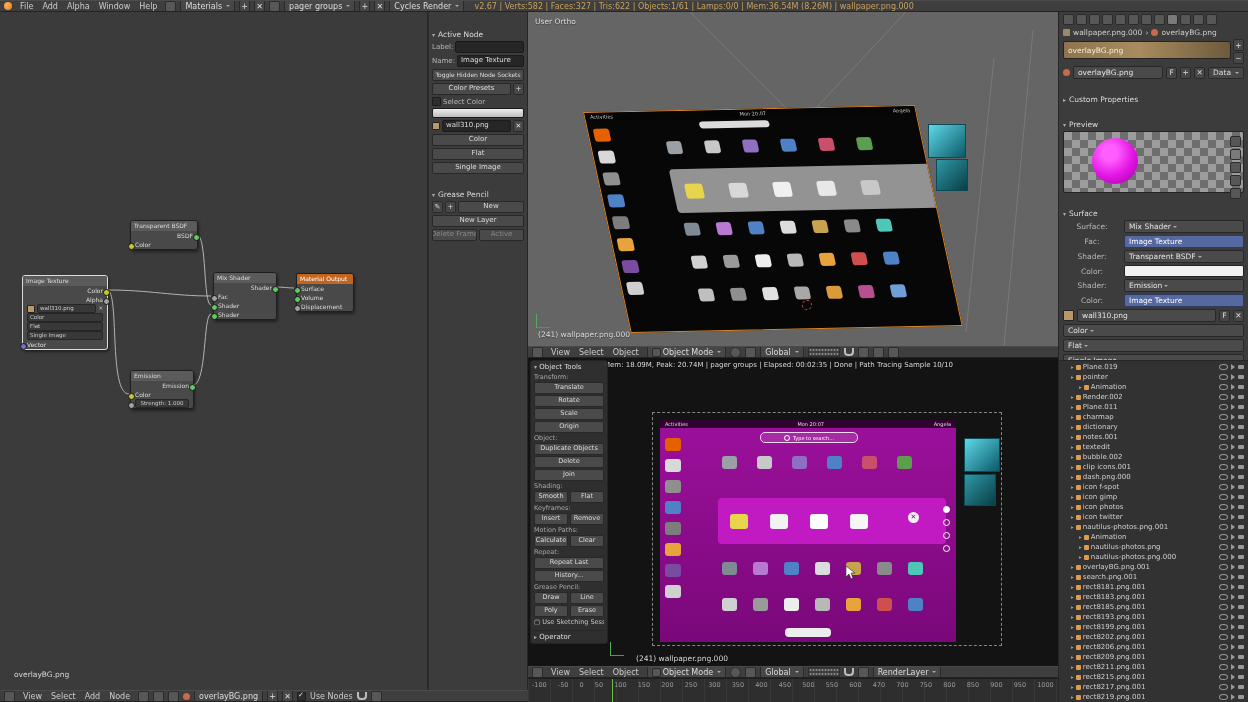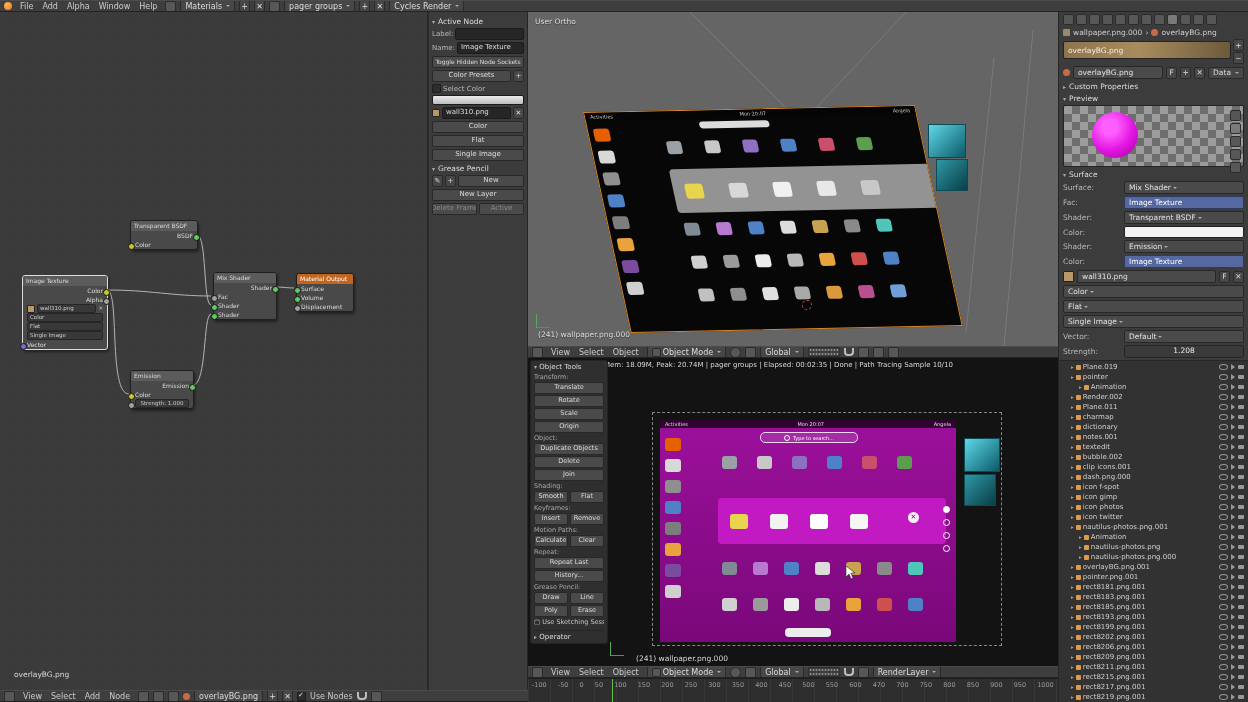--- a/index.html
+++ b/index.html
@@ -35,21 +35,21 @@
   .sock{position:absolute;width:5px;height:5px;border-radius:50%;border:1px solid #161616;}
   .s-y{background:#c7c729;} .s-g{background:#63c763;} .s-gr{background:#a1a1a1;} .s-p{background:#7070c7;}
   #ne-info{position:absolute;left:14px;top:658px;font-size:7.5px;color:#d8d8d8;}
   
   #npanel{left:428px;top:12px;width:100px;height:678px;background:#3c3c3c;border-right:1px solid #262626;border-left:1px solid #2e2e2e;padding:2px 3px;font-size:7px;}
   .prow{display:flex;align-items:center;gap:2px;margin:2px 0;}
   .plabel{color:#b8b8b8;flex:none;}
   .pfield{flex:1;background:#262626;border:1px solid #1b1b1b;border-radius:2px;height:10px;line-height:9px;padding:0 3px;color:#ddd;overflow:hidden;white-space:nowrap;}
   .pbtn{flex:1;background:#4a4a4a;border:1px solid #282828;border-radius:2px;height:10px;line-height:9px;text-align:center;color:#ddd;white-space:nowrap;overflow:hidden;justify-content:center;display:flex;}
   .pbtn.dim{color:#8a8a8a;}
-  .phdr{font-size:7.5px;color:#ddd;margin:3px 0 2px 0;display:flex;gap:3px;align-items:center;}
+  .phdr{font-size:7.5px;color:#ddd;margin:16px 0 2px 0;display:flex;gap:3px;align-items:center;}
   .tri::before{content:"▾";font-size:6px;color:#aaa;}
   .tri.closed::before{content:"▸";}
   .swatch{flex:1;height:8px;border-radius:2px;background:linear-gradient(#ececec,#bdbdbd);border:1px solid #1b1b1b;}
   
   #vp1{left:528px;top:12px;width:530px;height:334px;background:#656565;}
   #vp2{left:528px;top:358px;width:530px;height:308px;background:#131313;}
   .vplabel{position:absolute;font-size:7.5px;color:#dcdcdc;text-shadow:0 1px 1px rgba(0,0,0,.4);}
   .axis{position:absolute;width:20px;height:20px;}
   .axis .ax{position:absolute;left:0;bottom:0;width:14px;height:1px;background:#c55;}
   .axis .ay{position:absolute;left:0;bottom:0;width:1px;height:14px;background:#5a5;}
@@ -99,21 +99,21 @@
   .ptabs{display:flex;gap:2px;padding:1px 0;}
   .crumb{display:flex;align-items:center;gap:3px;margin:2px 0;color:#cfcfcf;}
   .dot-ico{width:7px;height:7px;border-radius:50%;background:#c66a4a;display:inline-block;flex:none;}
   .sq-ico{width:7px;height:7px;background:#9a8a6a;border-radius:1px;display:inline-block;flex:none;}
   .slotbar{height:16px;background:linear-gradient(90deg,#8d744e,#a88c5e 45%,#6d5a3c);border:1px solid #242424;border-radius:2px;display:flex;align-items:center;padding:0 4px;color:#f4ecd8;margin:2px 0;}
   .slotcol{display:flex;flex-direction:column;gap:1px;margin-left:2px;}
   .preview{height:60px;border:1px solid #242424;border-radius:2px;background:conic-gradient(#6e6e6e 25%,#9c9c9c 0 50%,#6e6e6e 0 75%,#9c9c9c 0);background-size:16px 16px;position:relative;margin:2px 0;}
   .ball{position:absolute;left:28px;top:6px;width:46px;height:46px;border-radius:50%;background:radial-gradient(circle at 38% 32%,#ff5eff 18%,#e316e3 55%,#9c009c);}
   .pvcol{position:absolute;right:2px;top:4px;display:flex;flex-direction:column;gap:2px;}
   .mrow{display:flex;align-items:center;gap:3px;margin:2px 0;}
-  .mlabel{width:58px;color:#b8b8b8;flex:none;}
+  .mlabel{width:58px;color:#b8b8b8;flex:none;text-align:center;}
   .mbtn{flex:1;background:#4a4a4a;border:1px solid #272727;border-radius:2px;height:11px;line-height:10px;padding:0 4px;color:#e2e2e2;display:flex;align-items:center;overflow:hidden;white-space:nowrap;}
   .mbtn.blue{background:#5568a0;border-color:#2e3a5e;color:#fff;}
   .mwhite{flex:1;height:10px;background:#f2f2f2;border-radius:2px;border:1px solid #222;}
   .slider{flex:1;background:#3a3a3a;border:1px solid #242424;border-radius:3px;height:11px;line-height:10px;text-align:center;color:#e8e8e8;}
   
   #outliner{left:1058px;top:360px;width:190px;height:342px;background:#323232;border-left:1px solid #262626;border-top:1px solid #262626;padding:1px 2px;}
   .ol-row{height:10px;display:flex;align-items:center;gap:2px;font-size:7px;color:#cfcfcf;padding-left:calc(2px + var(--ind,1)*8px);white-space:nowrap;overflow:hidden;}
   .ol-tri::before{content:"▸";font-size:5.5px;color:#9a9a9a;}
   .ol-ico{width:5px;height:5px;background:#e09b4a;border-radius:1px;flex:none;}
   .ol-label{flex:1;overflow:hidden;text-overflow:ellipsis;}
@@ -147,20 +147,21 @@
     <span class="btn tb">✕</span>
     <span class="i"></span>
     <span class="sel dd">
         <span>pager groups</span>
       </span>
     <span class="btn tb">+</span>
     <span class="btn tb">✕</span>
     <span class="sel dd">
         <span>Cycles Render</span>
       </span>
+    <span id="stats-text">v2.67 | Verts:582 | Faces:327 | Tris:622 | Objects:1/61 | Lamps:0/0 | Mem:36.54M (8.26M) | wallpaper.png.000</span>
   </div>
 
   <div id="node-editor" class="area">
     <svg id="links" width="428" height="678">
       <path d="M107,278 C150,278 172,284 211,284"></path>
       <path d="M107,278 C120,278 108,382 129,382"></path>
       <path d="M197,223 C207,223 203,293 211,293"></path>
       <path d="M193,373 C207,373 203,302 211,302"></path>
       <path d="M276,275 C283,275 288,276 294,276"></path>
     </svg>
@@ -1082,21 +1083,21 @@
           <span class="ol-icons">
             <span class="eye"></span>
             <span class="arr"></span>
             <span class="cam"></span>
           </span>
         </div>
 
         <div class="ol-row" style="--ind: 1;">
           <span class="ol-tri"></span>
           <span class="ol-ico"></span>
-          <span class="ol-label">pointer.png.001</span>
+          <span class="ol-label">search.png.001</span>
           <span class="ol-icons">
             <span class="eye"></span>
             <span class="arr"></span>
             <span class="cam"></span>
           </span>
         </div>
 
         <div class="ol-row" style="--ind: 1;">
           <span class="ol-tri"></span>
           <span class="ol-ico"></span>

